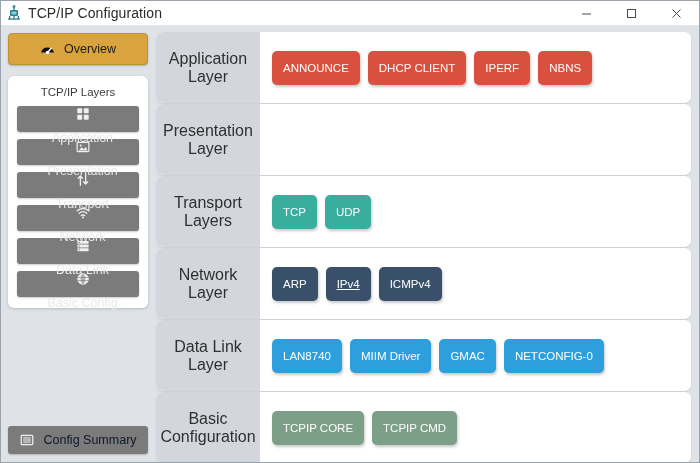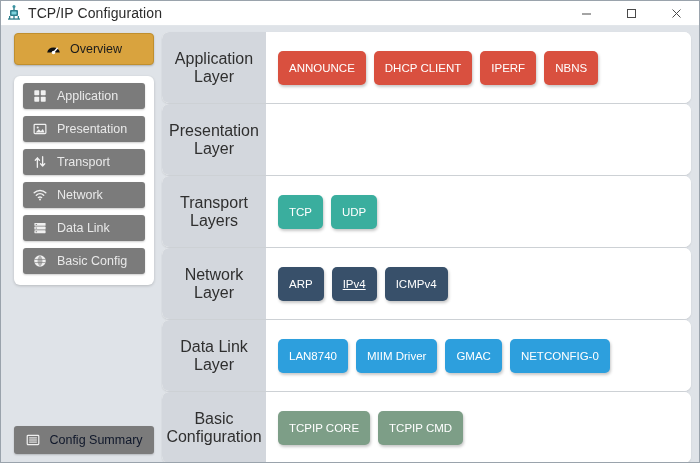--- a/index.html
+++ b/index.html
@@ -68,21 +68,20 @@
   
   .sidebar {
     width: 154px;
     min-width: 154px;
     box-sizing: border-box;
     padding: 7px 7px 0 7px;
     display: flex;
     flex-direction: column;
     background: #dfe3e8;
     position: relative;
-    margin-left: 6px;
   }
   .overview-btn {
     height: 30px;
     background: #d9a33e;
     border: 1px solid #c08f2e;
     border-radius: 4px;
     display: flex;
     align-items: center;
     justify-content: center;
     gap: 9px;
@@ -112,20 +111,21 @@
     border-radius: 3px;
     display: flex;
     align-items: center;
     padding-left: 9px;
     gap: 10px;
     color: #e9e9e9;
     font-size: 12.5px;
     margin-bottom: 7px;
     box-shadow: 0 1px 2px rgba(0,0,0,0.2);
     box-sizing: border-box;
+    flex-direction: column;
   }
   .layer-btn:last-child { margin-bottom: 0; }
   .sidebar-spacer { flex: 1; min-height: 0; }
   .summary-btn {
     height: 28px;
     margin-bottom: 8px;
     background: #7b7b7b;
     border-radius: 3px;
     display: flex;
     align-items: center;
@@ -255,20 +255,21 @@
           <svg width="15" height="15" viewBox="0 0 16 16">
             <path d="M1.2 11.2 A7 7 0 0 1 14.8 11.2 Z" fill="#111111"></path>
             <circle cx="8" cy="11.2" r="1.9" fill="#ffffff"></circle>
             <path d="M8 11.2 L12 6.6" stroke="#ffffff" stroke-width="1.5" fill="none" stroke-linecap="round"></path>
           </svg>
         </span>
         <span>Overview</span>
       </div>
 
       <div class="layers-card">
+        <div class="layers-card-title">TCP/IP Layers</div>
 
         <div class="layer-btn">
           <span class="ico">
             <svg width="14" height="14" viewBox="0 0 16 16">
               <rect x="1.5" y="1.5" width="5.6" height="5.6" rx="0.8" fill="#f0f0f0"></rect>
               <rect x="8.9" y="1.5" width="5.6" height="5.6" rx="0.8" fill="#f0f0f0"></rect>
               <rect x="1.5" y="8.9" width="5.6" height="5.6" rx="0.8" fill="#f0f0f0"></rect>
               <rect x="8.9" y="8.9" width="5.6" height="5.6" rx="0.8" fill="#f0f0f0"></rect>
             </svg>
           </span>

